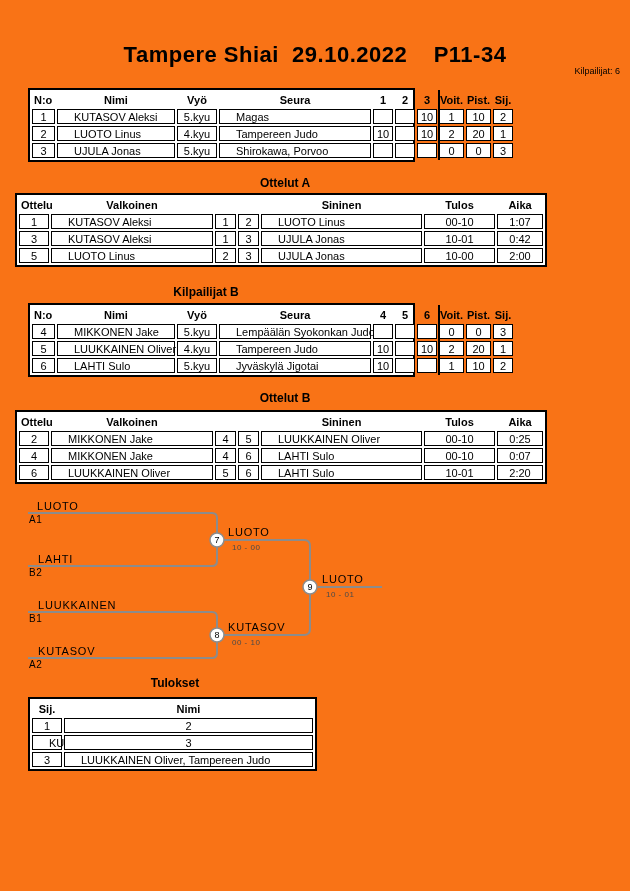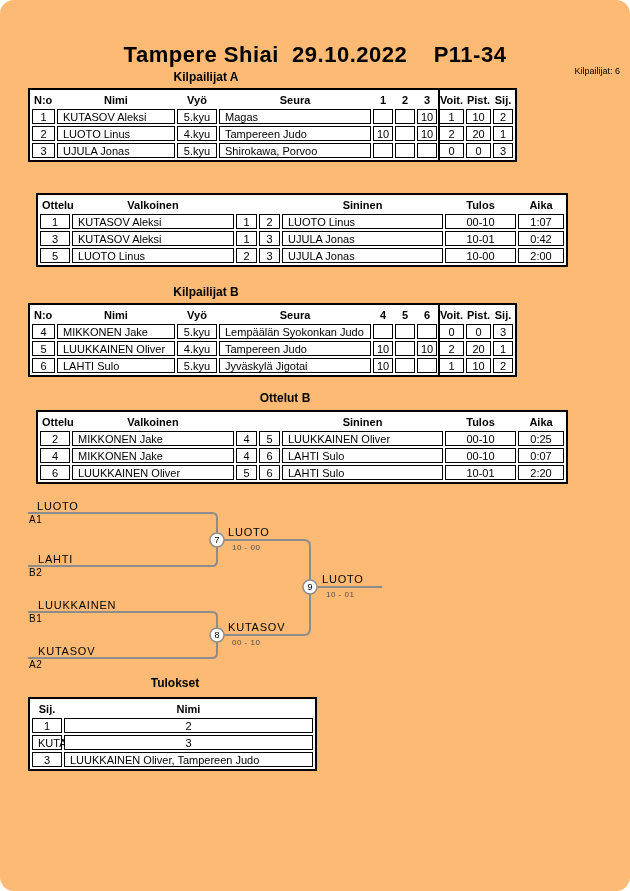--- a/index.html
+++ b/index.html
@@ -1,42 +1,42 @@
 <!DOCTYPE html>
 <html><head>
 <meta charset="utf-8">
 <style>
   html,body{margin:0;padding:0;background:#fff;}
-  .page{position:relative;width:630px;height:891px;background:#fdba74;
-        font-family:"Liberation Sans",sans-serif;color:#000;overflow:hidden;border-radius:14px;}
+  .page{position:relative;width:630px;height:891px;background:#f97316;
+        font-family:"Liberation Sans",sans-serif;color:#000;overflow:hidden;}
   .title{position:absolute;left:0;top:42px;width:630px;text-align:center;
          font-size:22px;font-weight:bold;white-space:pre;letter-spacing:.5px;}
   .counter{position:absolute;left:505px;top:66px;width:115px;text-align:right;font-size:9px;}
   .sec{position:absolute;font-size:12px;font-weight:bold;width:200px;text-align:center;}
   #t-kilA{left:106px;top:70px;}
   #t-ottA{left:185px;top:176px;}
   #t-kilB{left:106px;top:285px;}
   #t-ottB{left:185px;top:391px;}
   #t-tul {left:75px; top:676px;}
 
   .tbl{position:absolute;display:grid;gap:2px;padding:2px;border:2px solid #000;
        background:#fff;box-sizing:border-box;grid-auto-rows:15px;}
   .tbl>div{box-sizing:border-box;}
   .h{font-weight:bold;font-size:11px;display:flex;align-items:center;white-space:nowrap;}
   .d{font-size:11px;border:1px solid #000;display:flex;align-items:center;
      background:#fff;white-space:nowrap;overflow:visible;}
   .c{justify-content:center;}
-  .l{justify-content:flex-start;padding-left:5px;}
+  .l{justify-content:flex-start;padding-left:16px;}
   .h.l{padding-left:2px;}
 
-  #kilA,#kilB{left:28px;width:489px;
+  #kilA,#kilB{left:28px;width:387px;
     grid-template-columns:23px 118px 40px 152px 20px 20px 20px 25px 25px 20px;}
   #kilA{top:88px;}
   #kilB{top:303px;}
-  #ottA,#ottB{left:36px;width:532px;
+  #ottA,#ottB{left:15px;width:532px;
     grid-template-columns:30px 162px 21px 21px 161px 71px 46px;}
   #ottA{top:193px;}
   #ottB{top:410px;}
   #tulokset{left:28px;top:697px;width:289px;grid-template-columns:30px 249px;}
 
   .vdiv{position:absolute;left:408px;top:0;bottom:0;width:2px;background:#000;}
 
   .bsvg{position:absolute;left:0;top:0;}
   .bname{position:absolute;font-size:11px;letter-spacing:.8px;white-space:nowrap;}
   .bseed{position:absolute;font-size:10px;letter-spacing:.5px;}
@@ -61,21 +61,21 @@
     <g fill="#ffffff" stroke="#8c8c8c" stroke-width="1.5">
       <circle cx="217" cy="540" r="7"></circle>
       <circle cx="217" cy="635" r="7"></circle>
       <circle cx="310" cy="587" r="7"></circle>
     </g>
   </svg>
 
   <div class="title">Tampere Shiai  29.10.2022    P11-34</div>
   <div class="counter">Kilpailijat: 6</div>
 
-  <div class="sec" id="t-kilA">Kilpailijat A</div>
+  <div class="sec" id="t-ottA">Ottelut A</div>
   <div class="sec" id="t-kilB">Kilpailijat B</div>
   <div class="sec" id="t-ottB">Ottelut B</div>
   <div class="sec" id="t-tul">Tulokset</div>
 
   <div class="tbl" id="kilA">
     <div class="vdiv"></div>
   <div class="h l">N:o</div>
       <div class="h c">Nimi</div>
       <div class="h c">Vyö</div>
       <div class="h c">Seura</div>

